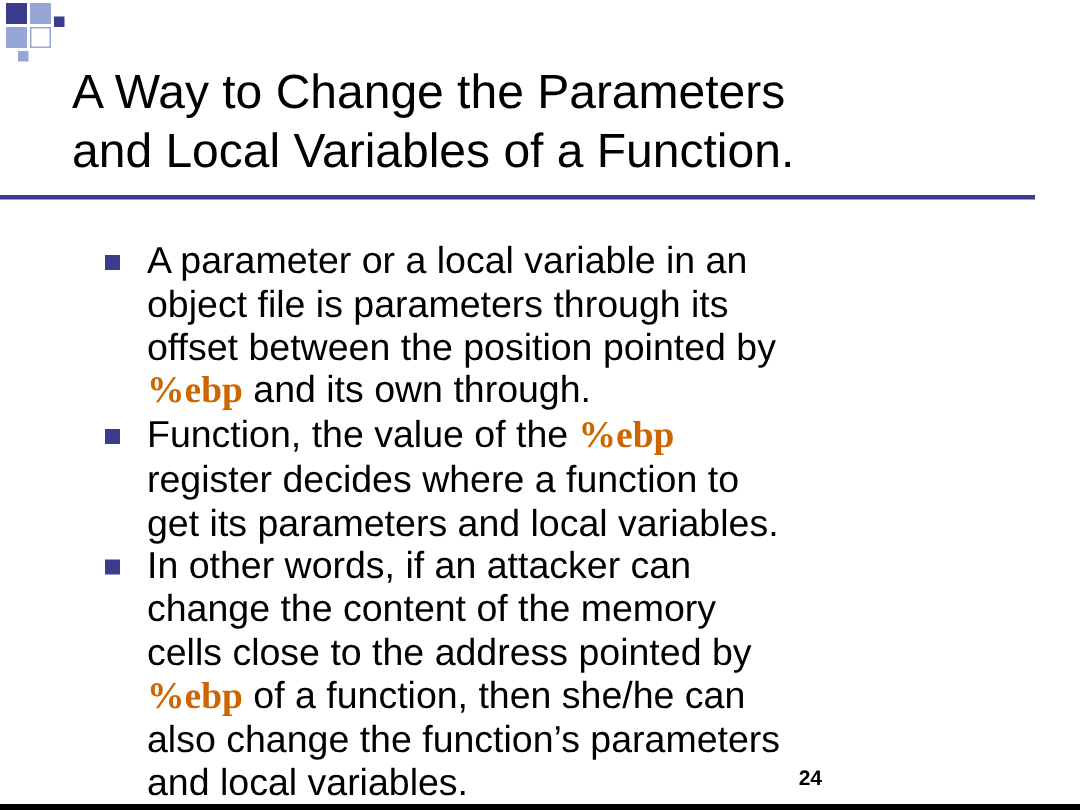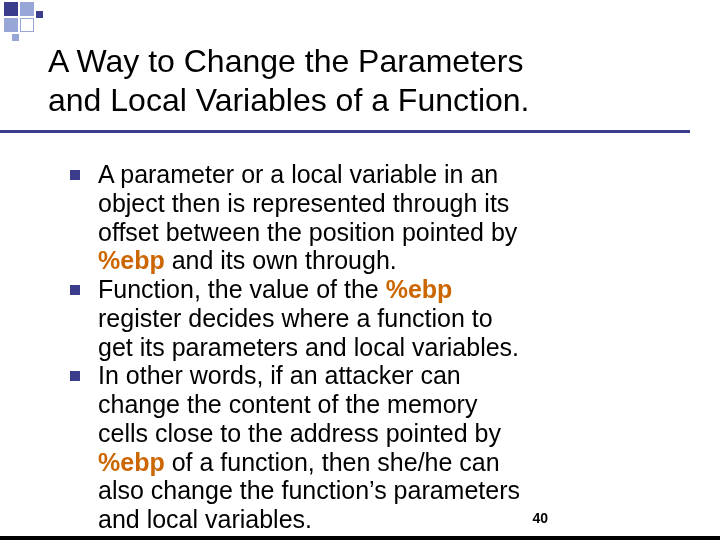--- a/index.html
+++ b/index.html
@@ -70,21 +70,21 @@
   .body li .bullet {
     position: absolute;
     left: 0;
     top: 10px;
     width: 10px;
     height: 10px;
     background: #3b3c8c;
   }
   .kw { font-weight: normal; }
   .code {
-    font-family: Liberation Sans, sans-serif;
+    font-family: Liberation Serif, serif;
     font-weight: bold;
     color: #cc6600;
   }
   .pagenum {
     position: absolute;
     right: 28px;
     bottom: 14px;
     font-size: 14px;
     font-weight: bold;
   }
@@ -104,27 +104,27 @@
   </div>
   <div class="rule" style="left:0; top:130px; width:690px; height:3px;"></div>
   <div class="rule" style="left:0; top:536px; width:720px; height:4px; background:#000;"></div>
 
   <div class="title">A Way to Change the Parameters and Local Variables of a Function.</div>
 
   <div class="body">
     <ul>
       <li>
         <span class="bullet"></span>
-        <span>A parameter or a local variable in an object then is represented through its </span><span class="kw">offset</span><span> between the position pointed by </span><span class="code">%ebp</span><span> and its own through.</span>
+        <span>A parameter or a local variable in an object file is parameters through its </span><span class="kw">offset</span><span> between the position pointed by </span><span class="code">%ebp</span><span> and its own through.</span>
       </li>
       <li>
         <span class="bullet"></span>
         <span>Function, the value of the </span><span class="code">%ebp</span><span> register decides where a function to get its parameters and local variables.</span>
       </li>
       <li>
         <span class="bullet"></span>
         <span>In other words, if an attacker can change the content of the memory cells close to the address pointed by </span><span class="code">%ebp</span><span> of a function, then she/he can also change the function’s parameters and local variables.</span>
       </li>
     </ul>
   </div>
 
-  <div class="pagenum">40</div>
+  <div class="pagenum">24</div>
 </div>
 
 </body></html>

